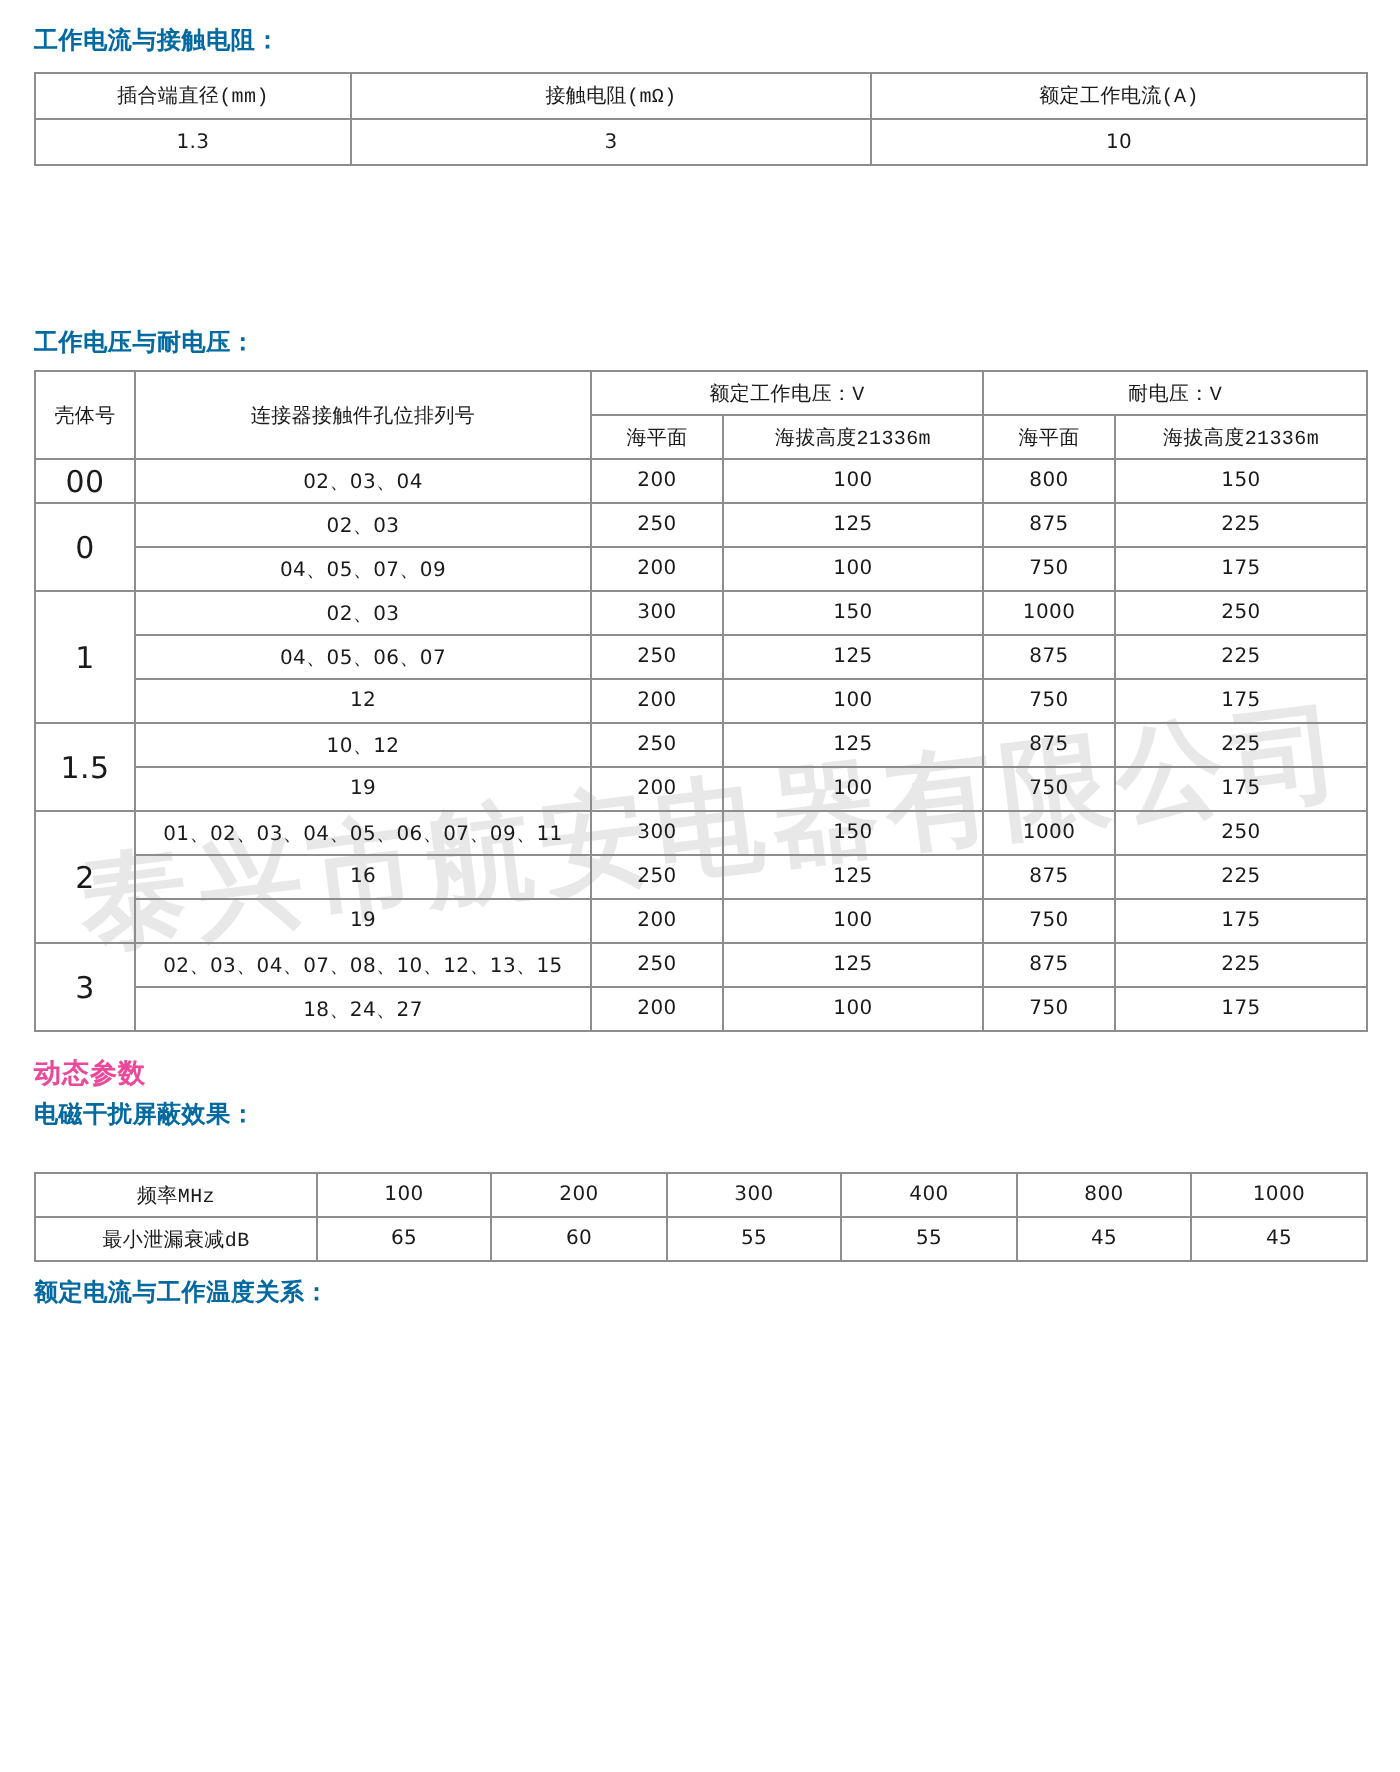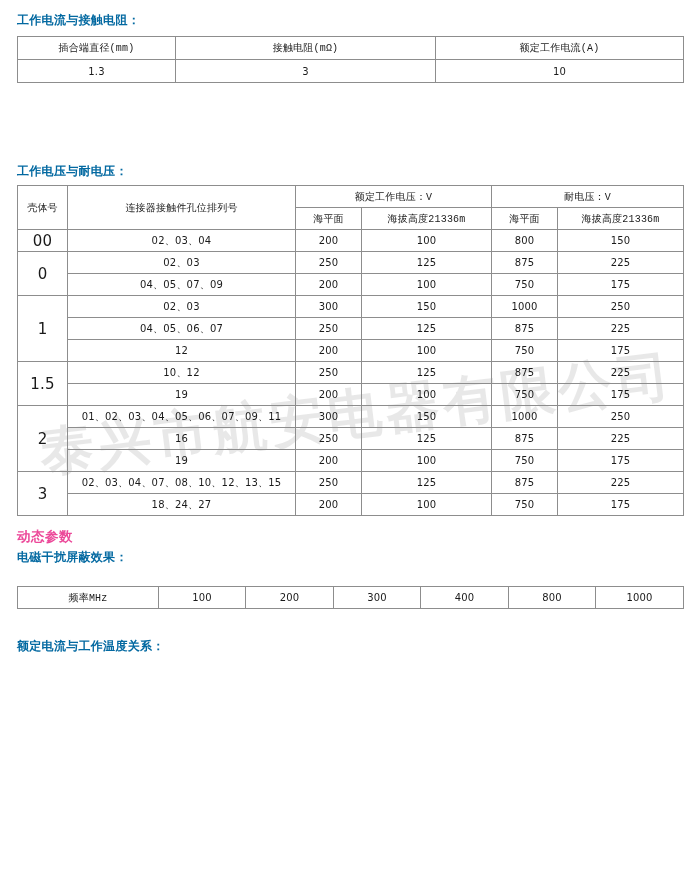--- a/index.html
+++ b/index.html
@@ -276,20 +276,29 @@
     <tbody>
       <tr>
         <td class="hdr-cn">频率MHz</td>
         <td class="num">100</td>
         <td class="num">200</td>
         <td class="num">300</td>
         <td class="num">400</td>
         <td class="num">800</td>
         <td class="num">1000</td>
       </tr>
+      <tr>
+        <td class="hdr-cn">最小泄漏衰减dB</td>
+        <td class="num">65</td>
+        <td class="num">60</td>
+        <td class="num">55</td>
+        <td class="num">55</td>
+        <td class="num">45</td>
+        <td class="num">45</td>
+      </tr>
     </tbody>
   </table>
 
   <div class="caption" style="left:17px; top:638px;text-align:center;">额定电流与工作温度关系：</div>
 
   <div id="chart-block">
 
     <div class="ytick-wrap" style="top:747px">
       
     </div>

